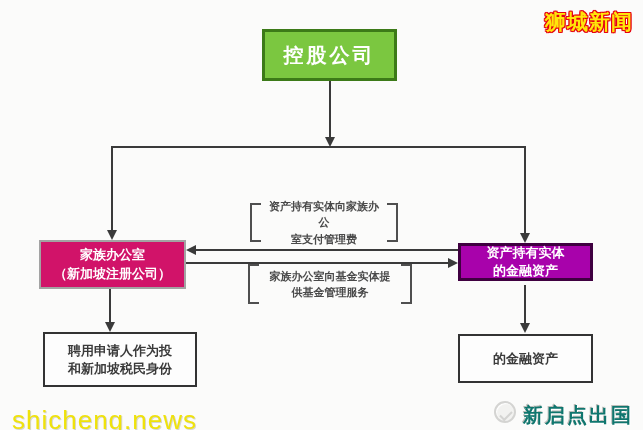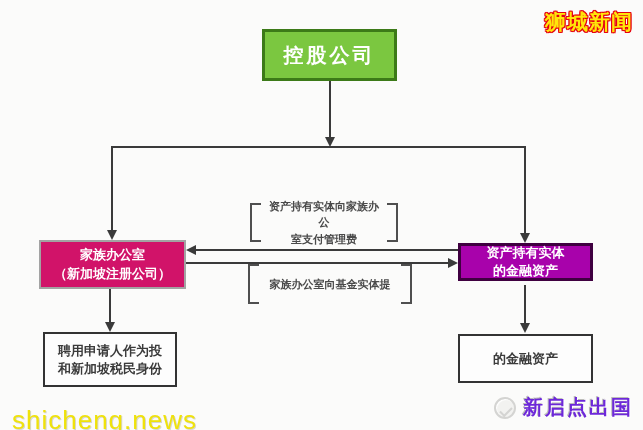--- a/index.html
+++ b/index.html
@@ -48,21 +48,21 @@
     font-size: 13px;
     line-height: 1.4;
   }
   .node-plain {
     background: #fdfdfd;
     border: 2px solid #333333;
     color: #3b3b3b;
     font-size: 13px;
     line-height: 1.38;
   }
-  .node-hire  { left: 43px;  top: 332px; width: 134px; height: 55px; font-family: Liberation Serif, serif; }
+  .node-hire  { left: 43px;  top: 332px; width: 154px; height: 55px; font-family: Liberation Serif, serif; }
   .node-hold  { left: 458px; top: 334px; width: 135px; height: 49px; }
 
   
   .line { position: absolute; background: #3a3a3a; }
   .hline { height: 2px; }
   .vline { width: 2px; }
 
   .ah { position: absolute; width: 0; height: 0; }
   .ah-down  { border-left: 5px solid transparent; border-right: 5px solid transparent; border-top: 10px solid #3a3a3a; }
   .ah-left  { border-top: 5px solid transparent; border-bottom: 5px solid transparent; border-right: 10px solid #3a3a3a; }
@@ -139,22 +139,23 @@
     left: 4px; top: 8px;
     width: 10px; height: 5px;
     border-left: 2px solid #d4d4d2;
     border-bottom: 2px solid #d4d4d2;
     transform: rotate(-45deg);
   }
   .wm-brand-text {
     font-size: 20px;
     font-weight: bold;
     letter-spacing: 2px;
-    color: #6d28d9;
+    color: #0f766e;
     text-shadow: 1px 1px 0 #ffffff, -1px -1px 0 #bdbdb9;
+    margin-top: 8px;
   }
 </style>
 </head>
 <body>
 
 <div class="canvas">
 
   <div>
     <div class="line vline" style="left:329px; top:81px; height:57px;"></div>
     <div class="ah ah-down" style="left:325px; top:137px;"></div>
@@ -209,20 +210,21 @@
   <div class="node node-plain node-hold">
     <div>的金融资产</div>
   </div>
 
   <div class="edge-label edge-label-top">
     <div>资产持有实体向家族办公</div>
     <div>室支付管理费</div>
   </div>
   <div class="edge-label edge-label-bottom">
     <div>家族办公室向基金实体提</div>
+    <div>供基金管理服务</div>
   </div>
 
   <div class="wm-top-right">狮城新闻</div>
   <div class="wm-bottom-left">shicheng.news</div>
   <div class="wm-bottom-right">
     <div class="wm-logo"></div>
     <div class="wm-brand-text">新启点出国</div>
   </div>
 
 </div>

